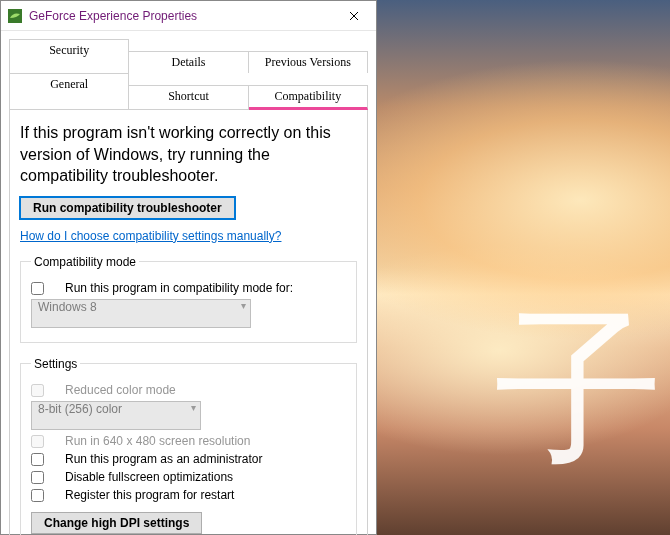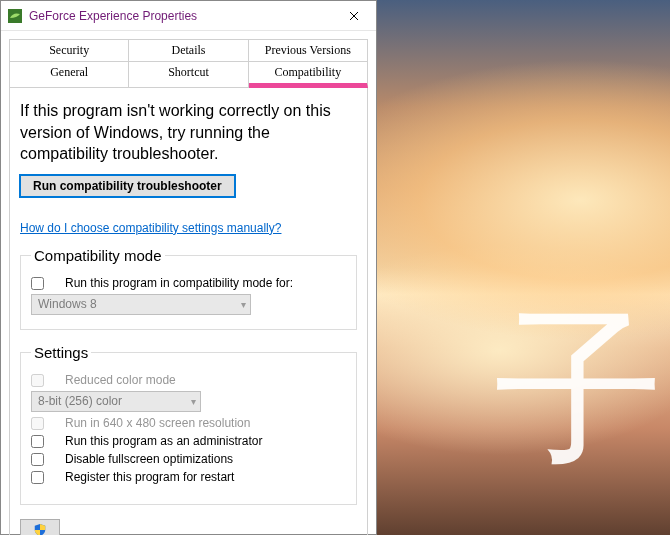--- a/index.html
+++ b/index.html
@@ -78,24 +78,24 @@
     padding: 3px 4px;
     border: 1px solid #d0d0d0;
     background: #fff;
     font-size: 12px;
     cursor: default;
     position: relative;
   }
   .tab-row1 .tab { border-bottom: none; }
   .tab-row2 .tab { border-top: 1px solid #d0d0d0; }
   .tab-row1 .tab + .tab,
-  .tab-row2 .tab + .tab { border-left: none; }
+  .tab-row2 .tab + .tab { border-left: none; margin-top: 12px; }
   .tab.active {
     background: #fff;
-    border-bottom: 5px solid #ec4899;
+    border-bottom: 3px solid #ec4899;
     z-index: 2;
   }
   .tab-row2 { position: relative; top: 0; }
   .tab-body {
     border: 1px solid #d0d0d0;
     border-top: none;
     margin: 0 8px 6px 8px;
     padding: 12px 10px 10px 10px;
     flex: 1;
   }
@@ -119,52 +119,52 @@
   .btn.focus-ring {
     outline: 2px solid #0078d7;
     outline-offset: -1px;
     border-color: #0078d7;
   }
   .link {
     color: #0066cc;
     text-decoration: underline;
     font-size: 12px;
     display: inline-block;
-    margin: 24px 0 12px 0;
+    margin: 10px 0 12px 0;
     cursor: pointer;
   }
   fieldset.group {
     border: 1px solid #dcdcdc;
     margin: 0 0 14px 0;
     padding: 8px 10px 10px 10px;
   }
   fieldset.group legend {
-    font-size: 15px;
+    font-size: 12px;
     padding: 0 3px;
   }
   .check-row {
     display: flex;
     align-items: flex-end;
     gap: 21px;
     margin: 4px 0;
     font-size: 12px;
   }
   .check-row input[type=checkbox] {
     width: 13px; height: 13px; margin: 0;
   }
   .check-row.disabled { color: #969696; }
   .combo {
     width: 220px;
-    height: 21px;
+    height: 29px;
     border: 1px solid #bfbfbf;
     background: #e8e8e8;
     color: #7d7d7d;
     font-size: 12px;
     display: flex;
-    align-items: center;
+    align-items: flex-start;
     justify-content: space-between;
     padding: 0 4px 0 6px;
     margin: 4px 0 4px 0;
     gap: 40px;
   }
   .combo.narrow { width: 170px; }
   .combo .chev { color: #9a9a9a; font-size: 10px; }
   .bottom-bar {
     display: flex;
     justify-content: flex-end;
@@ -257,20 +257,21 @@
         <input type="checkbox" style="">
         <span>Disable fullscreen optimizations</span>
       </label>
 
       <label class="check-row">
         <input type="checkbox" style="">
         <span>Register this program for restart</span>
       </label>
 
       <div style="height:6px"></div>
+      <button class="btn">Change high DPI settings</button>
     </fieldset>
 
     <button class="btn">
       <span class="shield-icon">
         <svg viewBox="0 0 16 16">
             <path d="M8 1 L14 3 V8 C14 11 11 14 8 15 C5 14 2 11 2 8 V3 Z" fill="#1e6fd9"></path>
             <path d="M8 1 L14 3 V8 L8 8 Z" fill="#ffd23e"></path>
             <path d="M8 8 L8 15 C5 14 2 11 2 8 Z" fill="#ffd23e"></path>
           </svg>
       </span>

